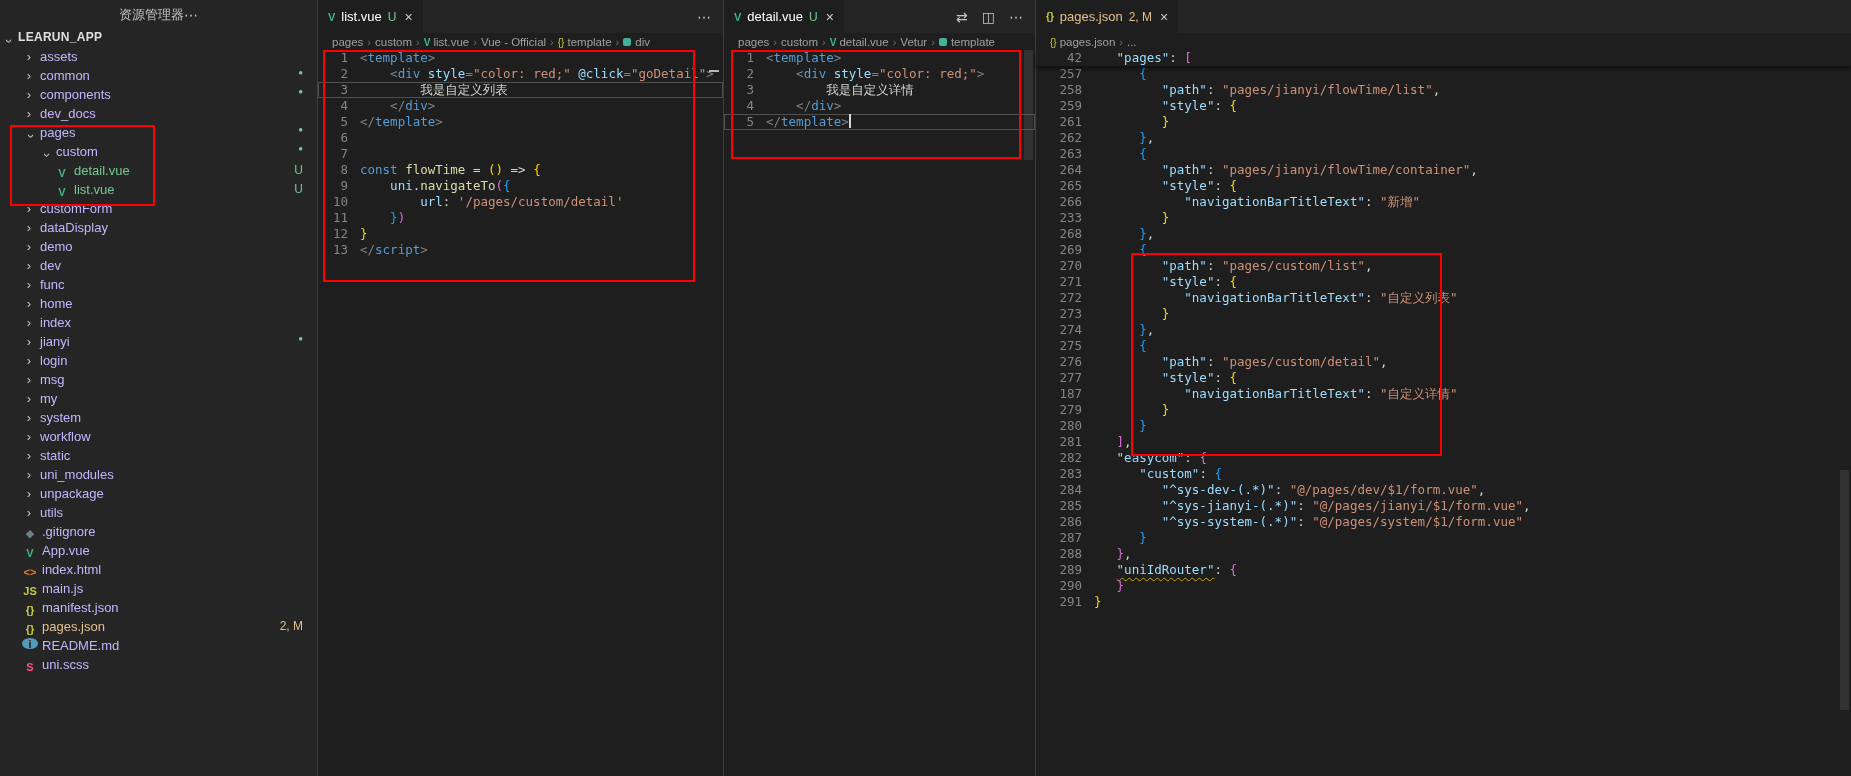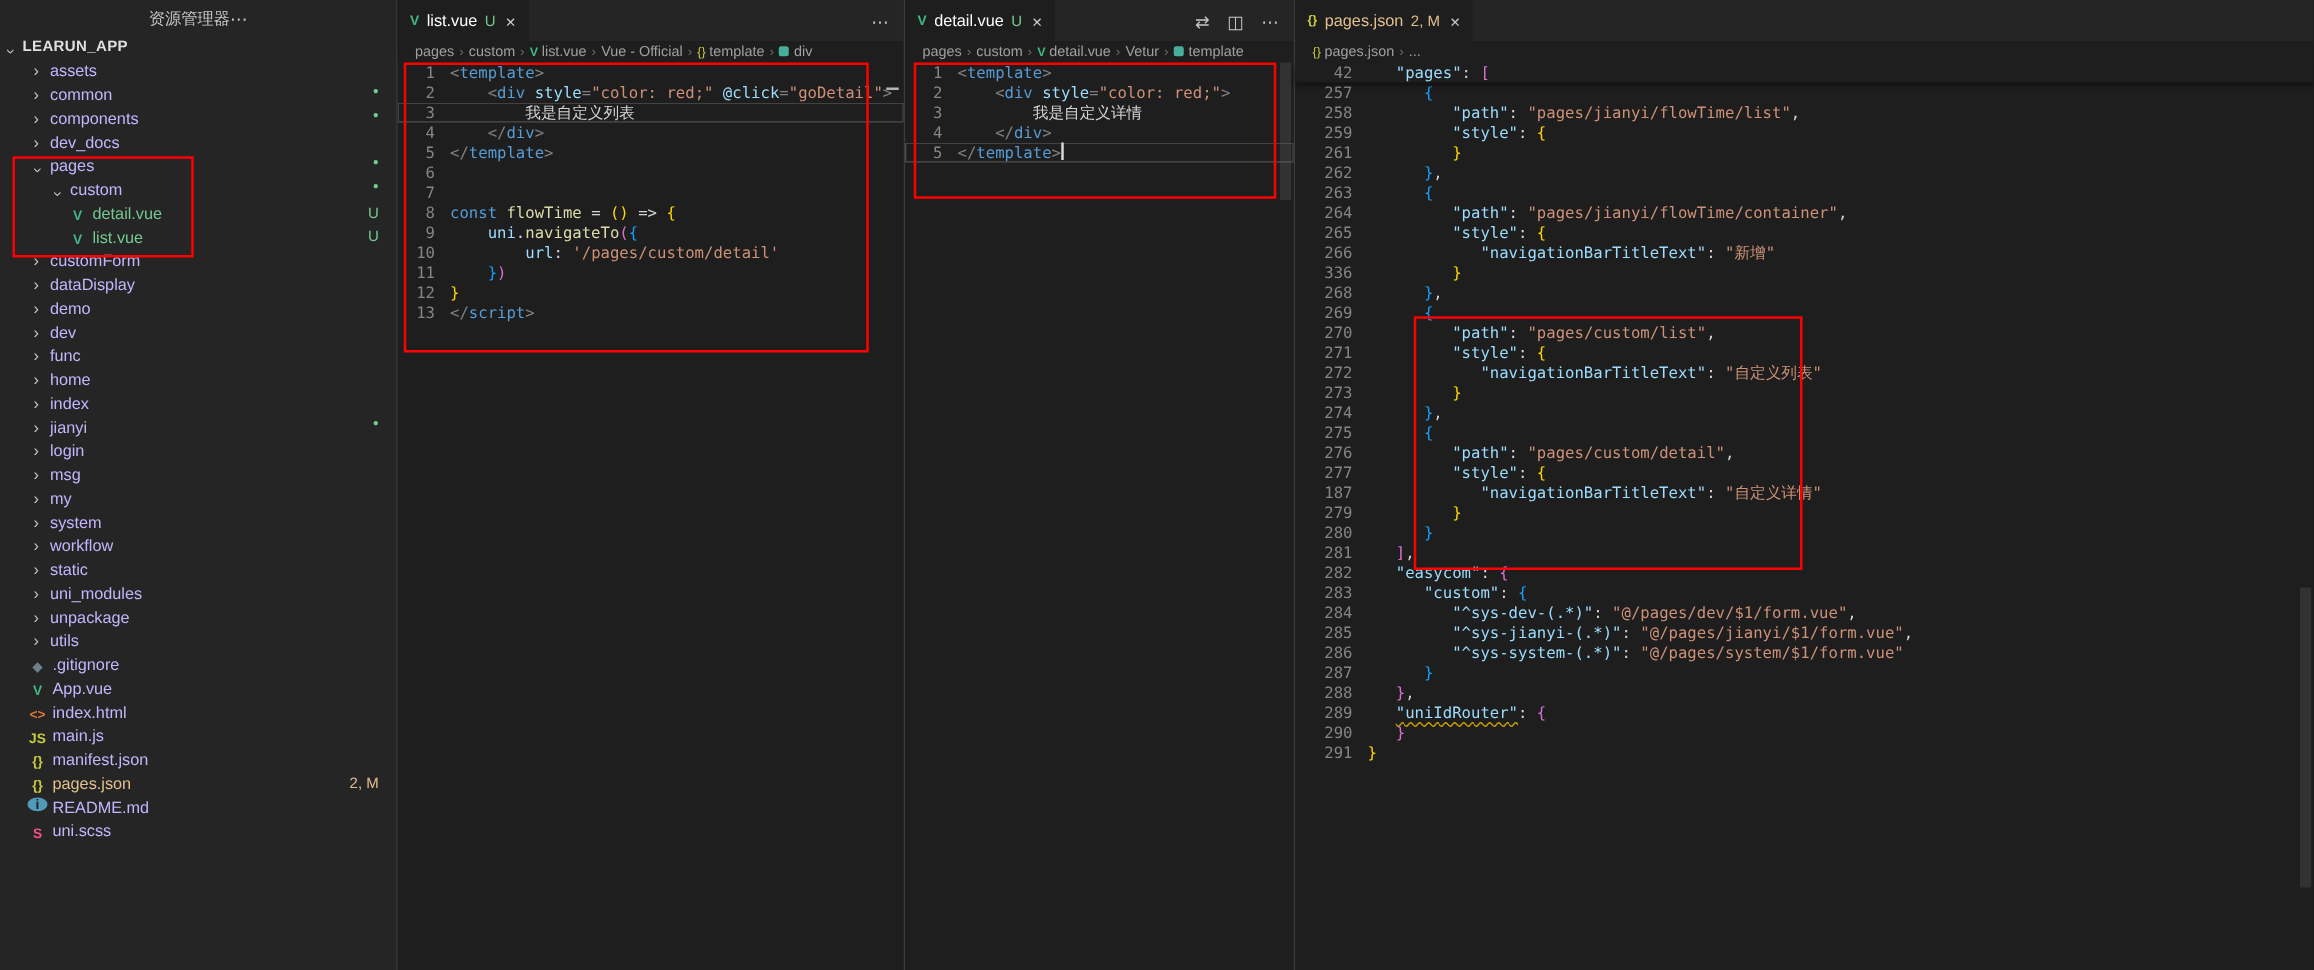--- a/index.html
+++ b/index.html
@@ -348,21 +348,21 @@
           <div class="line sticky"><span class="gutter">42</span><span class="lc"><span class="tk-ws">   </span><span class="tk-key">"pages"</span><span class="tk-op">: </span><span class="tk-b2">[</span></span></div>
           <div class="line"><span class="gutter">257</span><span class="lc"><span class="tk-ws">      </span><span class="tk-b3">{</span></span></div>
           <div class="line"><span class="gutter">258</span><span class="lc"><span class="tk-ws">         </span><span class="tk-key">"path"</span><span class="tk-op">: </span><span class="tk-str">"pages/jianyi/flowTime/list"</span><span class="tk-op">,</span></span></div>
           <div class="line"><span class="gutter">259</span><span class="lc"><span class="tk-ws">         </span><span class="tk-key">"style"</span><span class="tk-op">: </span><span class="tk-b1">{</span></span></div>
           <div class="line"><span class="gutter">261</span><span class="lc"><span class="tk-ws">         </span><span class="tk-b1">}</span></span></div>
           <div class="line"><span class="gutter">262</span><span class="lc"><span class="tk-ws">      </span><span class="tk-b3">}</span><span class="tk-op">,</span></span></div>
           <div class="line"><span class="gutter">263</span><span class="lc"><span class="tk-ws">      </span><span class="tk-b3">{</span></span></div>
           <div class="line"><span class="gutter">264</span><span class="lc"><span class="tk-ws">         </span><span class="tk-key">"path"</span><span class="tk-op">: </span><span class="tk-str">"pages/jianyi/flowTime/container"</span><span class="tk-op">,</span></span></div>
           <div class="line"><span class="gutter">265</span><span class="lc"><span class="tk-ws">         </span><span class="tk-key">"style"</span><span class="tk-op">: </span><span class="tk-b1">{</span></span></div>
           <div class="line"><span class="gutter">266</span><span class="lc"><span class="tk-ws">            </span><span class="tk-key">"navigationBarTitleText"</span><span class="tk-op">: </span><span class="tk-str">"新增"</span></span></div>
-          <div class="line"><span class="gutter">336</span><span class="lc"><span class="tk-ws">         </span><span class="tk-b1">}</span></span></div>
+          <div class="line"><span class="gutter">233</span><span class="lc"><span class="tk-ws">         </span><span class="tk-b1">}</span></span></div>
           <div class="line"><span class="gutter">268</span><span class="lc"><span class="tk-ws">      </span><span class="tk-b3">}</span><span class="tk-op">,</span></span></div>
           <div class="line"><span class="gutter">269</span><span class="lc"><span class="tk-ws">      </span><span class="tk-b3">{</span></span></div>
           <div class="line"><span class="gutter">270</span><span class="lc"><span class="tk-ws">         </span><span class="tk-key">"path"</span><span class="tk-op">: </span><span class="tk-str">"pages/custom/list"</span><span class="tk-op">,</span></span></div>
           <div class="line"><span class="gutter">271</span><span class="lc"><span class="tk-ws">         </span><span class="tk-key">"style"</span><span class="tk-op">: </span><span class="tk-b1">{</span></span></div>
           <div class="line"><span class="gutter">272</span><span class="lc"><span class="tk-ws">            </span><span class="tk-key">"navigationBarTitleText"</span><span class="tk-op">: </span><span class="tk-str">"自定义列表"</span></span></div>
           <div class="line"><span class="gutter">273</span><span class="lc"><span class="tk-ws">         </span><span class="tk-b1">}</span></span></div>
           <div class="line"><span class="gutter">274</span><span class="lc"><span class="tk-ws">      </span><span class="tk-b3">}</span><span class="tk-op">,</span></span></div>
           <div class="line"><span class="gutter">275</span><span class="lc"><span class="tk-ws">      </span><span class="tk-b3">{</span></span></div>
           <div class="line"><span class="gutter">276</span><span class="lc"><span class="tk-ws">         </span><span class="tk-key">"path"</span><span class="tk-op">: </span><span class="tk-str">"pages/custom/detail"</span><span class="tk-op">,</span></span></div>
           <div class="line"><span class="gutter">277</span><span class="lc"><span class="tk-ws">         </span><span class="tk-key">"style"</span><span class="tk-op">: </span><span class="tk-b1">{</span></span></div>

